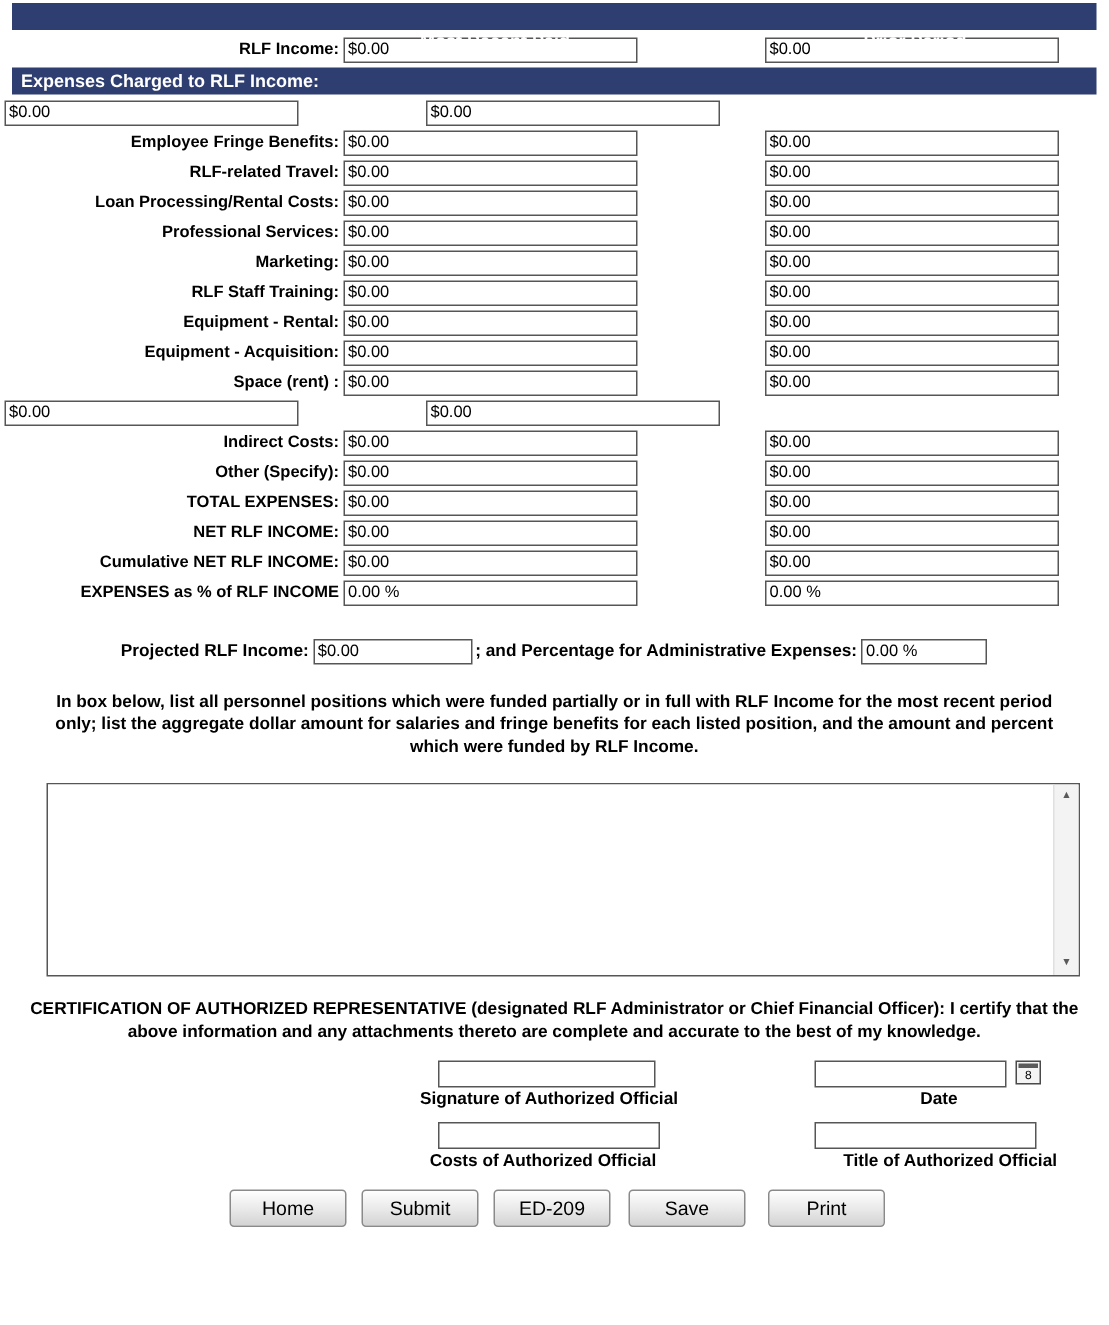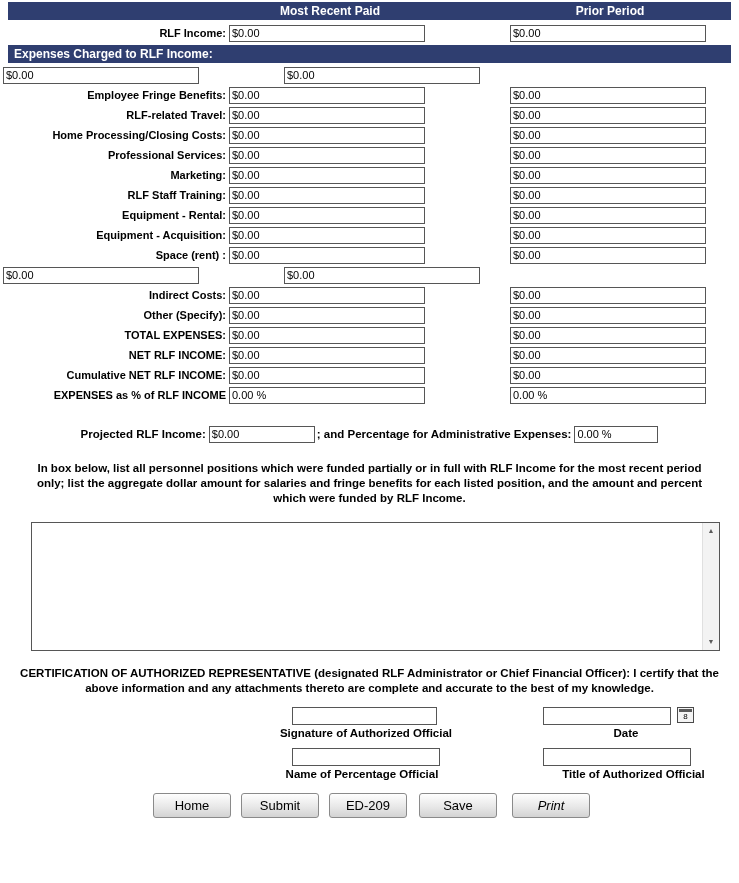--- a/index.html
+++ b/index.html
@@ -1,21 +1,21 @@
 <!DOCTYPE html>
 <html><head>
 <meta charset="utf-8">
 <style>
   html,body{margin:0;padding:0;background:#fff;}
   body{width:739px;font-family:"Liberation Sans", Arial, sans-serif;-webkit-font-smoothing:antialiased;}
   .page{width:739px;position:relative;}
 
   
   .top-bar{position:relative;margin:2px 8px 0 8px;height:18px;background:#2F3E70;}
-  .top-bar .hdr{position:absolute;top:2px;color:#fff;font-weight:bold;font-size:12px;text-align:center;}
+  .top-bar .hdr{position:absolute;top:18px;color:#fff;font-weight:bold;font-size:12px;text-align:center;}
   .hdr1{left:222px;width:200px;}
   .hdr2{left:497px;width:210px;}
   .section-bar{margin:2px 8px 0 8px;height:18px;background:#2F3E70;color:#fff;font-weight:bold;font-size:12px;line-height:18px;padding-left:6px;box-sizing:border-box;}
 
   
   .row{display:flex;align-items:center;height:20px;}
   .row .lbl{width:226px;text-align:right;font-weight:bold;font-size:11px;color:#000;white-space:nowrap;}
   input.cell{box-sizing:border-box;width:196px;height:17px;border:1px solid #565656;font-family:"Liberation Sans",Arial,sans-serif;font-size:11px;padding:0 2px;margin:0;background:#fff;color:#000;}
   .row .c1{margin-left:3px;}
   .row .c2{margin-left:85px;}
@@ -58,21 +58,21 @@
   
   .cal{display:inline-block;position:relative;width:17px;height:16px;margin-left:6px;border:1px solid #4a4a4a;background:#f4f4f4;box-sizing:border-box;cursor:pointer;}
   .cal .cal-top{position:absolute;top:1px;left:1px;right:1px;height:3px;background:#5a5a5a;}
   .cal .cal-num{position:absolute;top:4px;left:0;right:0;text-align:center;font-size:8px;line-height:10px;color:#000;font-family:"Liberation Sans",Arial,sans-serif;}
 
   
   .btn-row{display:flex;margin-top:13px;margin-left:153px;}
   button.btn{width:78px;height:25px;font-family:"Liberation Sans",Arial,sans-serif;font-size:13px;color:#000;background:linear-gradient(#fefefe,#e8e8e8 55%,#d3d3d3);border:1px solid #8a8a8a;border-radius:3px;padding:0;cursor:pointer;}
   .btn+.btn{margin-left:10px;}
   .btn.b4{margin-left:12px;}
-  .btn.b5{margin-left:15px;font-style:italic;}
+  .btn.b5{margin-left:15px;}
 </style>
 </head>
 <body>
 
 <div class="page">
 
   <div class="top-bar">
     <span class="hdr hdr1">Most Recent Paid</span>
     <span class="hdr hdr2">Prior Period</span>
   </div>
@@ -94,21 +94,21 @@
       <span class="lbl">Employee Fringe Benefits:</span>
       <input class="cell c1" type="text" value="$0.00" style="">
       <input class="cell c2" type="text" value="$0.00" style="">
     </div>
     <div class="row">
       <span class="lbl">RLF-related Travel:</span>
       <input class="cell c1" type="text" value="$0.00" style="">
       <input class="cell c2" type="text" value="$0.00" style="">
     </div>
     <div class="row">
-      <span class="lbl">Home Processing/Closing Costs:</span>
+      <span class="lbl">Loan Processing/Rental Costs:</span>
       <input class="cell c1" type="text" value="$0.00" style="">
       <input class="cell c2" type="text" value="$0.00" style="">
     </div>
     <div class="row">
       <span class="lbl">Professional Services:</span>
       <input class="cell c1" type="text" value="$0.00" style="">
       <input class="cell c2" type="text" value="$0.00" style="">
     </div>
     <div class="row">
       <span class="lbl">Marketing:</span>
@@ -202,21 +202,21 @@
     </div>
     <div class="sig-labels">
       <span class="lab-sig">Signature of Authorized Official</span>
       <span class="lab-date">Date</span>
     </div>
     <div class="sig-line">
       <input class="inp-name" type="text" value="" style="">
       <input class="inp-title" type="text" value="" style="">
     </div>
     <div class="sig-labels">
-      <span class="lab-name">Name of Percentage Official</span>
+      <span class="lab-name">Costs of Authorized Official</span>
       <span class="lab-title">Title of Authorized Official</span>
     </div>
   </div>
 
   <div class="btn-row">
     <button class="btn b1" type="button">Home</button>
     <button class="btn b2" type="button">Submit</button>
     <button class="btn b3" type="button">ED-209</button>
     <button class="btn b4" type="button">Save</button>
     <button class="btn b5" type="button">Print</button>

